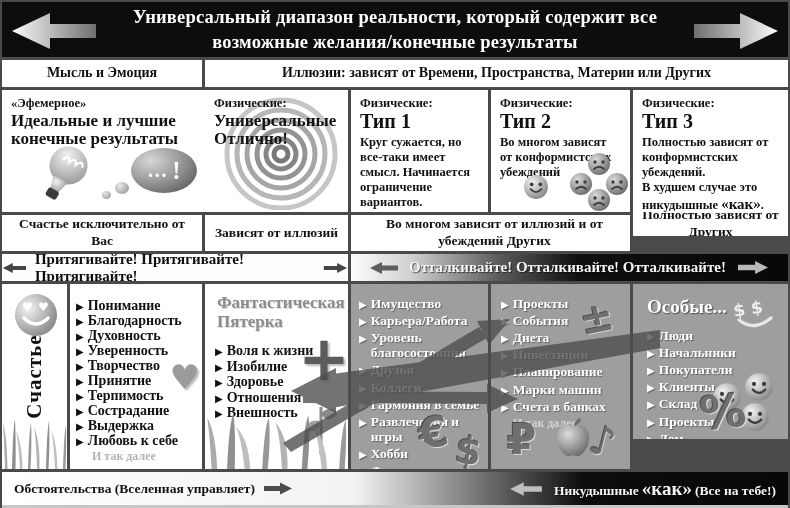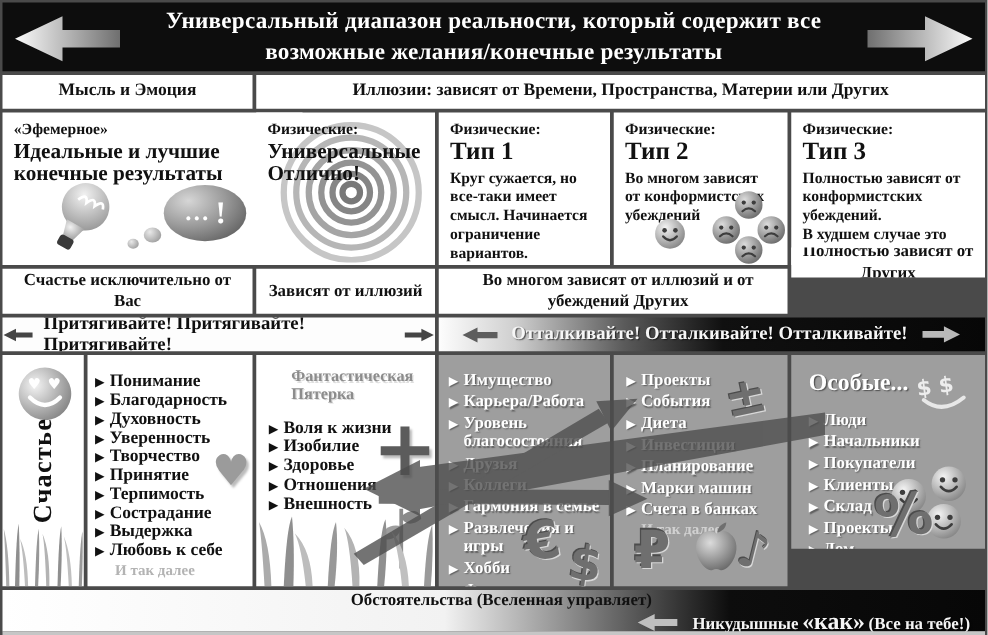--- a/index.html
+++ b/index.html
@@ -23,21 +23,21 @@
   .body{font-weight:bold;font-size:12.5px;line-height:1.2;margin:3px 9px 0;}
   .kak{font-size:15px;}
   
   .band{display:flex;align-items:center;font-size:15px;}
   .band .txt{flex:0 1 auto;}
   #attract{justify-content:center;gap:8px;background:#fdfdfd;color:#0f0f0f;}
   #repel{color:#f6f6f6;background:linear-gradient(to right,#fdfdfd 0%,#cfcfcf 14%,#5a5a5a 34%,#101010 52%,#070707 100%);
     justify-content:center;gap:10px;text-shadow:1px 1px 1px rgba(0,0,0,.6);}
   #bottomband{position:absolute;left:2px;top:472px;width:786px;height:33px;display:flex;align-items:center;
     background:linear-gradient(to right,#ffffff 0%,#f2f2f2 45%,#6a6a6a 62%,#0d0d0d 74%,#070707 100%);
-    font-size:13.5px;flex-direction:column;}
+    font-size:13.5px;}
   #bottomband .right{margin-left:auto;color:#f5f5f5;display:flex;align-items:baseline;gap:3px;
     padding-right:12px;text-shadow:1px 1px 1px rgba(0,0,0,.7);}
   #bottomband .kakbig{font-size:19px;line-height:1;}
   
   ul.vlist{list-style:none;margin:0;padding:0;}
   ul.vlist li{display:flex;align-items:baseline;gap:4px;}
   .bul{font-family:"DejaVu Sans",sans-serif;font-size:10px;flex:0 0 auto;}
   .more{font-weight:bold;opacity:.75;font-size:12px;}
   
   #happy-label-cell span.rot{transform:rotate(-90deg);white-space:nowrap;font-size:21px;letter-spacing:1px;}
@@ -48,21 +48,21 @@
   
   .glyph{position:absolute;font-family:"DejaVu Sans",sans-serif;font-weight:bold;color:#6f6f6f;
     text-shadow:1px 1px 0 #d8d8d8,-1px -1px 0 #4c4c4c;line-height:1;}
   .glyph.onwhite{color:#5c5c5c;text-shadow:2px 2px 2px #bbb;}
   
   .bubble{position:absolute;border-radius:50%;
     background:radial-gradient(ellipse at 30% 28%,#d6d6d6,#9a9a9a 45%,#5f5f5f 85%);
     display:flex;align-items:center;justify-content:center;gap:4px;color:#fff;}
   .dot{position:absolute;border-radius:50%;background:radial-gradient(circle at 35% 30%,#e9e9e9,#8a8a8a);}
   #overlay{position:absolute;left:0;top:0;z-index:6;pointer-events:none;}
-  .fivehead{color:#8c8c8c;font-size:13px;line-height:1.1;margin:10px 0 12px 28px;text-shadow:1px 1px 0 #ddd;}
+  .fivehead{color:#8c8c8c;font-size:17px;line-height:1.1;margin:10px 0 12px 12px;text-shadow:1px 1px 0 #ddd;}
   .spechead{font-size:19px;margin:12px 0 10px 14px;text-shadow:1px 1px 1px rgba(0,0,0,.5);}
 </style>
 </head>
 <body>
 
 <div id="poster">
 
   <svg width="0" height="0" style="position:absolute">
     <defs>
       <linearGradient id="bag" x1="0" y1="0" x2="1" y2="0">
@@ -192,21 +192,21 @@
 
   <div class="cell center dep" style="left:2px;top:215px;width:200px;height:36px;">
     <span>Счастье исключительно от Вас</span>
   </div>
   <div class="cell center dep" style="left:205px;top:215px;width:143px;height:36px;">
     <span>Зависят от иллюзий</span>
   </div>
   <div class="cell center dep" style="left:351px;top:215px;width:279px;height:36px;padding-left:16px;">
     <span>Во многом зависят от иллюзий и от убеждений Других</span>
   </div>
-  <div class="cell center dep" style="left:633px;top:198px;width:155px;height:24px;">
+  <div class="cell center dep" style="left:633px;top:212px;width:155px;height:24px;">
     <span>Полностью зависят от Других</span>
   </div>
 
   <div class="cell band" id="attract" style="left:2px;top:254px;width:346px;height:27px;">
     <svg width="28" height="14" viewBox="0 0 30 14">
       <polygon points="1,7 13,1 13,4.5 29,4.5 29,9.5 13,9.5 13,13" fill="#454545"></polygon>
     </svg>
     <span class="txt">Притягивайте! Притягивайте! Притягивайте!</span>
     <svg width="28" height="14" viewBox="0 0 30 14">
       <polygon points="29,7 17,1 17,4.5 1,4.5 1,9.5 17,9.5 17,13" fill="#454545"></polygon>

